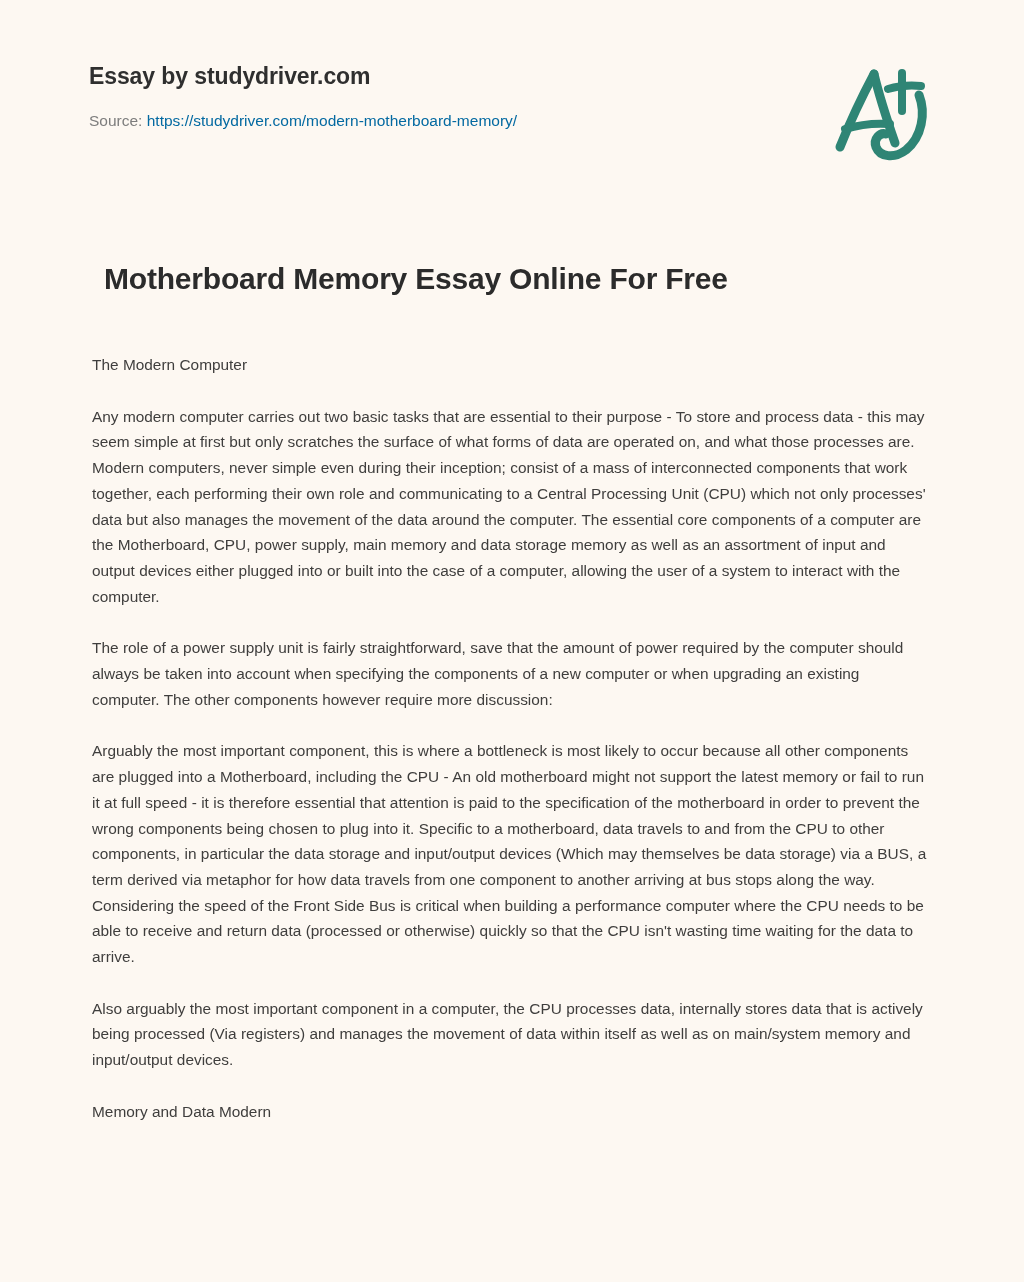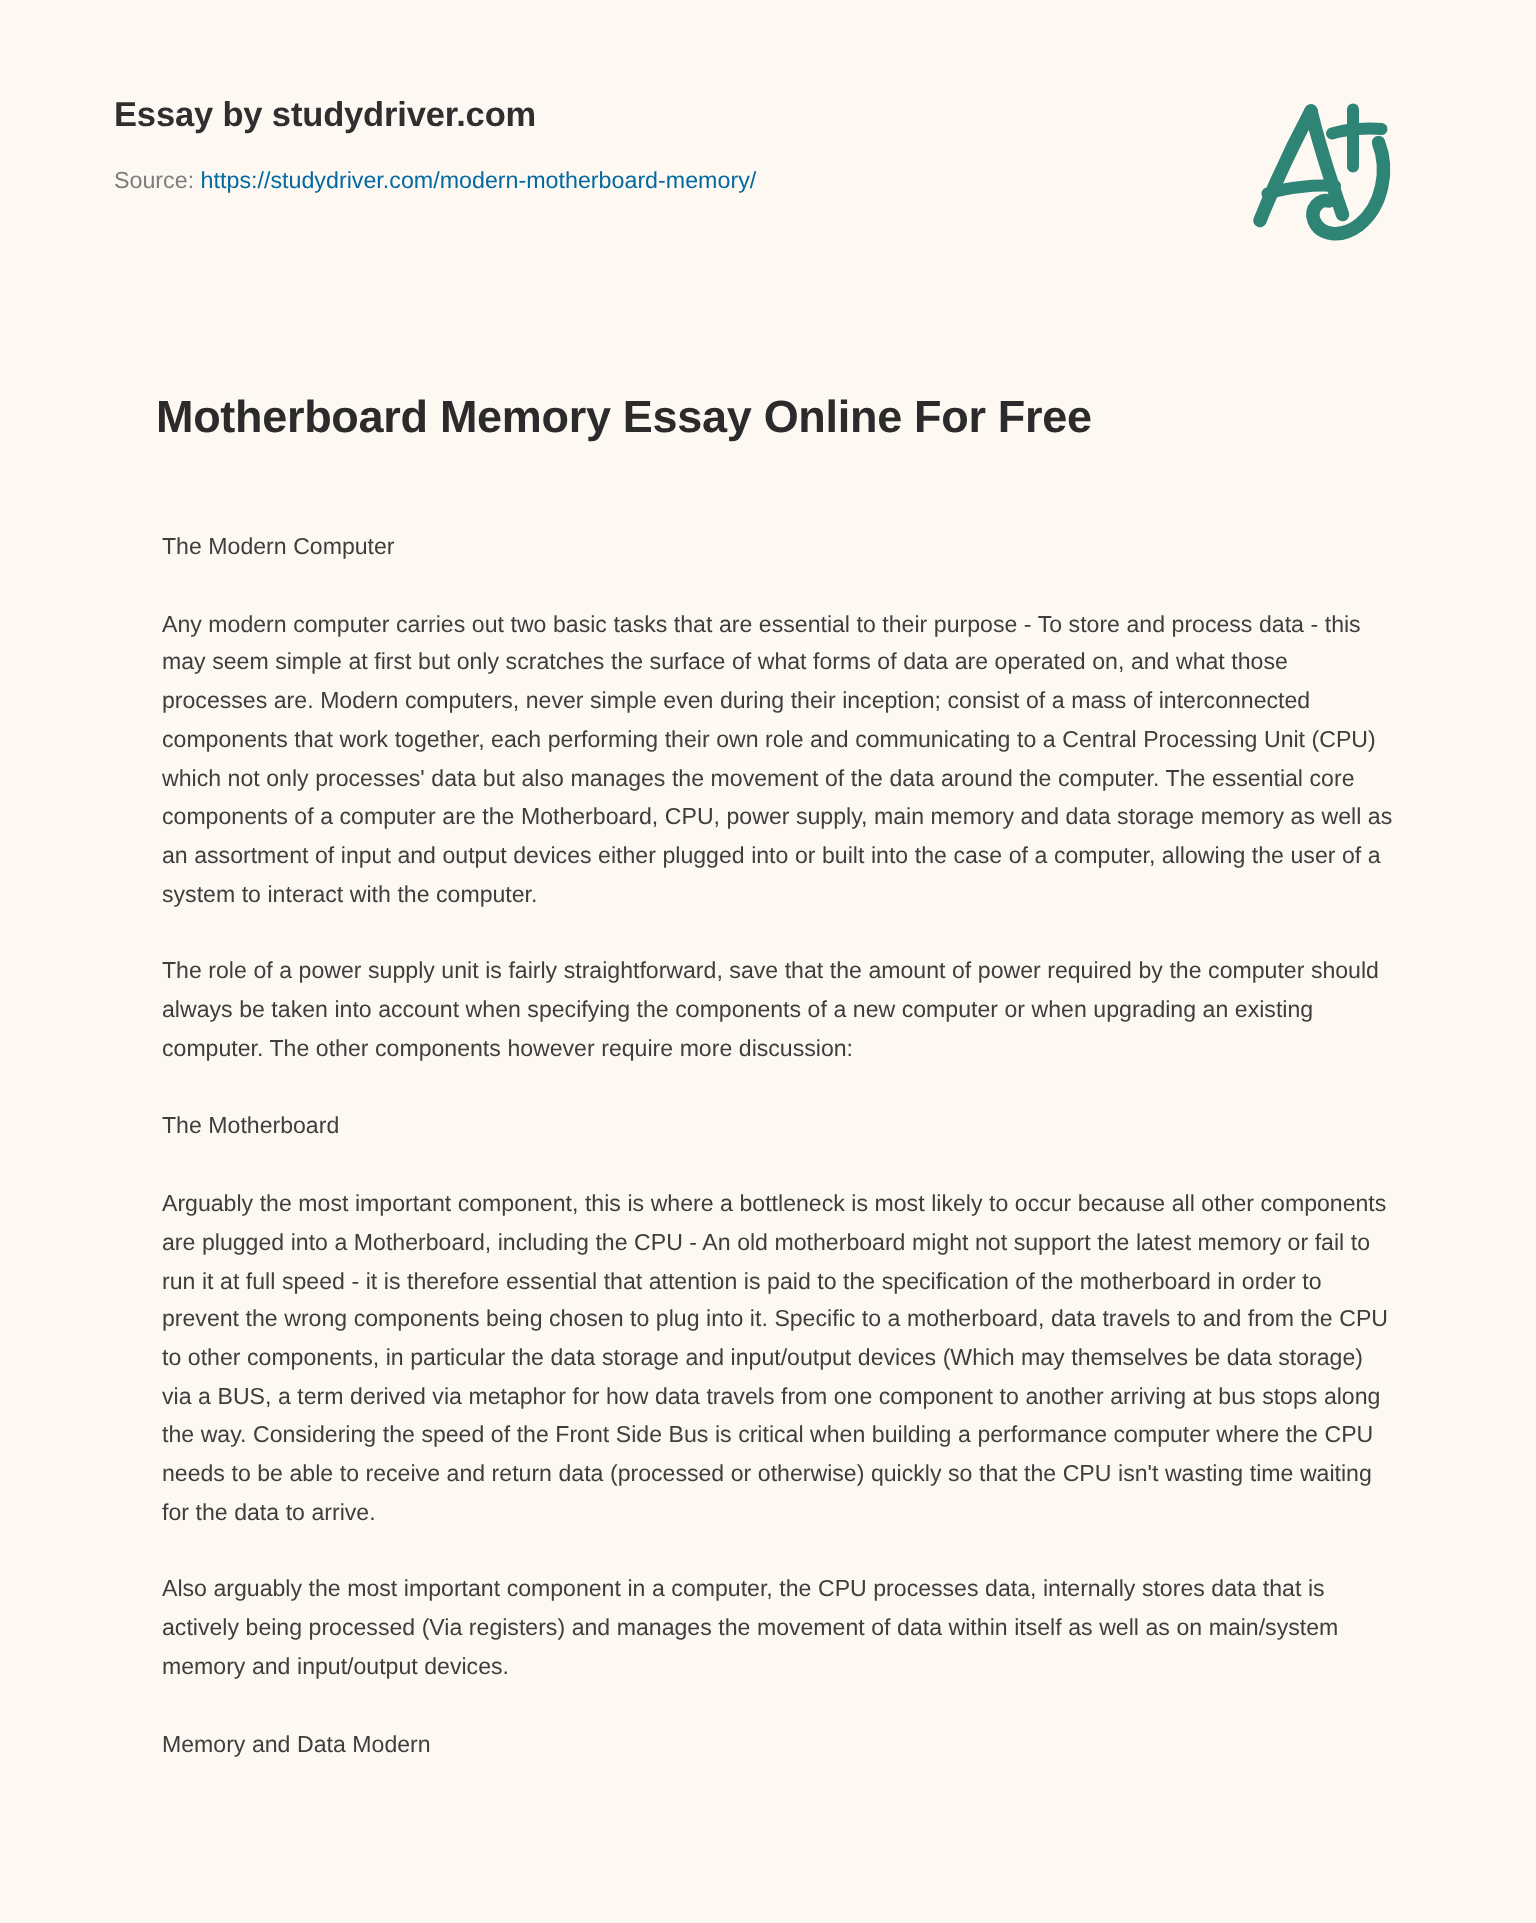--- a/index.html
+++ b/index.html
@@ -27,21 +27,21 @@
 
   
   .header {
     position: relative;
     padding: 62px 0 0 0;
     height: 190px;
   }
 
   .header-left {
     position: absolute;
-    left: 76px;
+    left: 89px;
     top: 62px;
   }
 
   .brand-title {
     font-size: 23px;
     font-weight: bold;
     color: #2f2f2f;
     letter-spacing: -0.1px;
     line-height: 1.3;
     margin: 0;
@@ -91,21 +91,21 @@
 
   
   .body-content {
     position: absolute;
     left: 92px;
     top: 352px;
     width: 838px;
   }
 
   .body-content p {
-    margin: 0 0 20px 16px;
+    margin: 0 0 20px 0;
     font-size: 15.4px;
     line-height: 25.7px;
     color: #3f3e3d;
     text-align: left;
     word-spacing: 0.1px;
   }
 
   .body-content p.section-heading {
     margin-bottom: 26px;
   }
@@ -153,19 +153,18 @@
       </svg>
     </div>
   </div>
 
   <h2 class="doc-title">Motherboard Memory Essay Online For Free</h2>
 
   <div class="body-content">
       <p class="section-heading">The Modern Computer</p>
       <p class="para">Any modern computer carries out two basic tasks that are essential to their purpose - To store and process data - this may seem simple at first but only scratches the surface of what forms of data are operated on, and what those processes are. Modern computers, never simple even during their inception; consist of a mass of interconnected components that work together, each performing their own role and communicating to a Central Processing Unit (CPU) which not only processes' data but also manages the movement of the data around the computer. The essential core components of a computer are the Motherboard, CPU, power supply, main memory and data storage memory as well as an assortment of input and output devices either plugged into or built into the case of a computer, allowing the user of a system to interact with the computer.</p>
       <p class="para">The role of a power supply unit is fairly straightforward, save that the amount of power required by the computer should always be taken into account when specifying the components of a new computer or when upgrading an existing computer. The other components however require more discussion:</p>
-      <p class="section-heading">The Motherboard</p>
       <p class="para">Arguably the most important component, this is where a bottleneck is most likely to occur because all other components are plugged into a Motherboard, including the CPU - An old motherboard might not support the latest memory or fail to run it at full speed - it is therefore essential that attention is paid to the specification of the motherboard in order to prevent the wrong components being chosen to plug into it. Specific to a motherboard, data travels to and from the CPU to other components, in particular the data storage and input/output devices (Which may themselves be data storage) via a BUS, a term derived via metaphor for how data travels from one component to another arriving at bus stops along the way. Considering the speed of the Front Side Bus is critical when building a performance computer where the CPU needs to be able to receive and return data (processed or otherwise) quickly so that the CPU isn't wasting time waiting for the data to arrive.</p>
       <p class="para">Also arguably the most important component in a computer, the CPU processes data, internally stores data that is actively being processed (Via registers) and manages the movement of data within itself as well as on main/system memory and input/output devices.</p>
       <p class="section-heading">Memory and Data Modern</p>
     </div>
 
 </div>
 
 </body></html>

